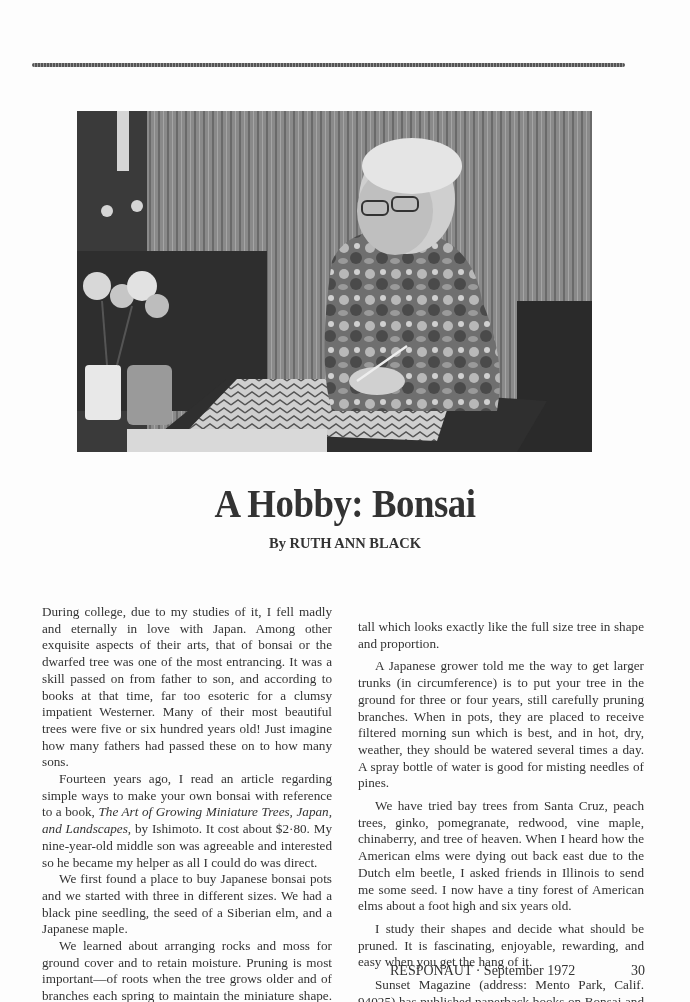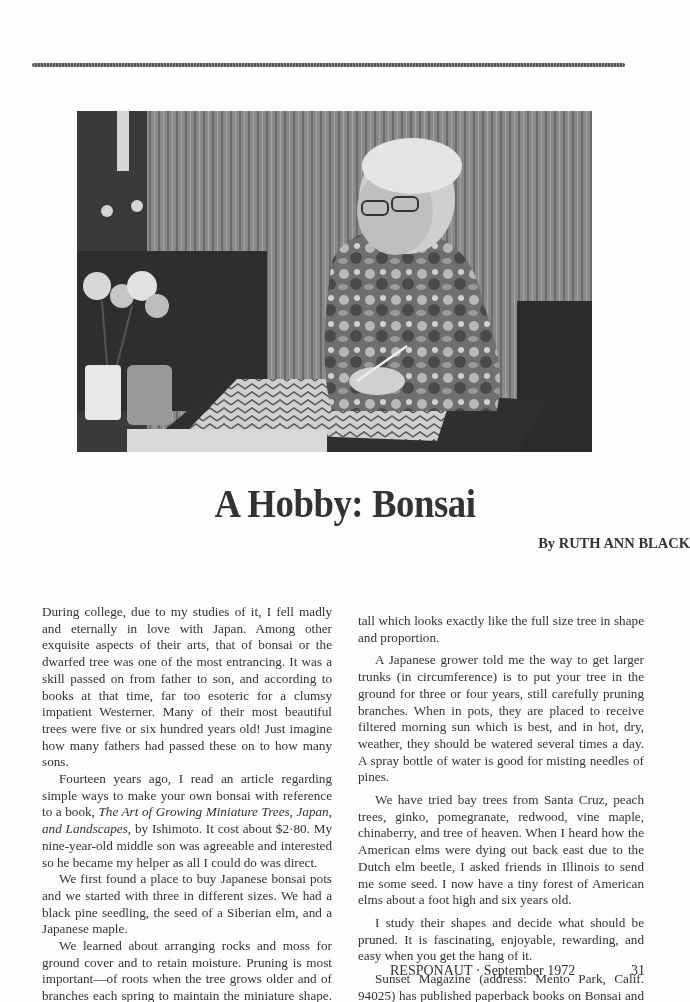--- a/index.html
+++ b/index.html
@@ -17,33 +17,33 @@
     position: absolute; left: 77px; top: 111px; width: 515px; height: 341px;
     background: #5a5a5a; overflow: hidden;
   }
   .photo svg { display: block; }
   .title {
     position: absolute; left: 0; width: 690px; top: 480px; text-align: center;
     font-family: "Liberation Serif", serif; font-weight: bold; font-size: 40px;
     color: #333; letter-spacing: -0.5px; transform: scaleX(0.92);
   }
   .byline {
-    position: absolute; left: 0; width: 690px; top: 535px; text-align: right;
+    position: absolute; left: 0; width: 690px; top: 535px; text-align: center;
     font-family: "Liberation Serif", serif; font-weight: bold; font-size: 14.5px; color: #333;
   }
   .col {
     position: absolute; top: 604px; width: 290px; font-size: 13.2px; line-height: 16.7px;
     text-align: justify; hyphens: manual; color: #333;
   }
   .col.left { left: 42px; }
   .col.right { left: 358px; width: 286px; }
   .col p { margin: 0; text-indent: 17px; }
   .col p.first { text-indent: 0; }
   .col.right p { margin-top: 6px; }
-  .col.right p.first { margin-top: 9px; }
+  .col.right p.first { margin-top: 15px; }
   .col.left p + p { margin-top: 0; }
   .footer {
     position: absolute; top: 963px; left: 390px; width: 255px;
     font-family: "Liberation Serif", serif; font-weight: normal; font-size: 14px; color: #333;
     display: flex; justify-content: space-between;
   }
   em { font-style: italic; }
 </style>
 </head>
 <body>
@@ -122,14 +122,14 @@
 <div class="col right">
   <p class="first">tall which looks exactly like the full size tree in shape and proportion.</p>
   <p>A Japanese grower told me the way to get larger trunks (in circumference) is to put your tree in the ground for three or four years, still carefully pruning branches.  When in pots, they are placed to receive filtered morning sun which is best, and in hot, dry, weather, they should be watered several times a day.  A spray bottle of water is good for misting needles of pines.</p>
   <p>We have tried bay trees from Santa Cruz, peach trees, ginko, pomegranate, redwood, vine maple, chinaberry, and tree of heaven.  When I heard how the American elms were dying out back east due to the Dutch elm beetle, I asked friends in Illinois to send me some seed.  I now have a tiny forest of American elms about a foot high and six years old.</p>
   <p>I study their shapes and decide what should be pruned.  It is fascinating, enjoyable, rewarding, and easy when you get the hang of it.</p>
   <p>Sunset Magazine (address: Mento Park, Calif. 94025) has published paperback books on Bonsai and Japanese gardens.  These sell for $1·95.  If you have never tried this type of gardening, you are missing fun and enjoyment beyond compare.</p>
 </div>
 
 <div class="footer">
   <span>RESPONAUT · September 1972</span>
-  <span>31</span>
+  <span>30</span>
 </div>
 
 </body></html>

